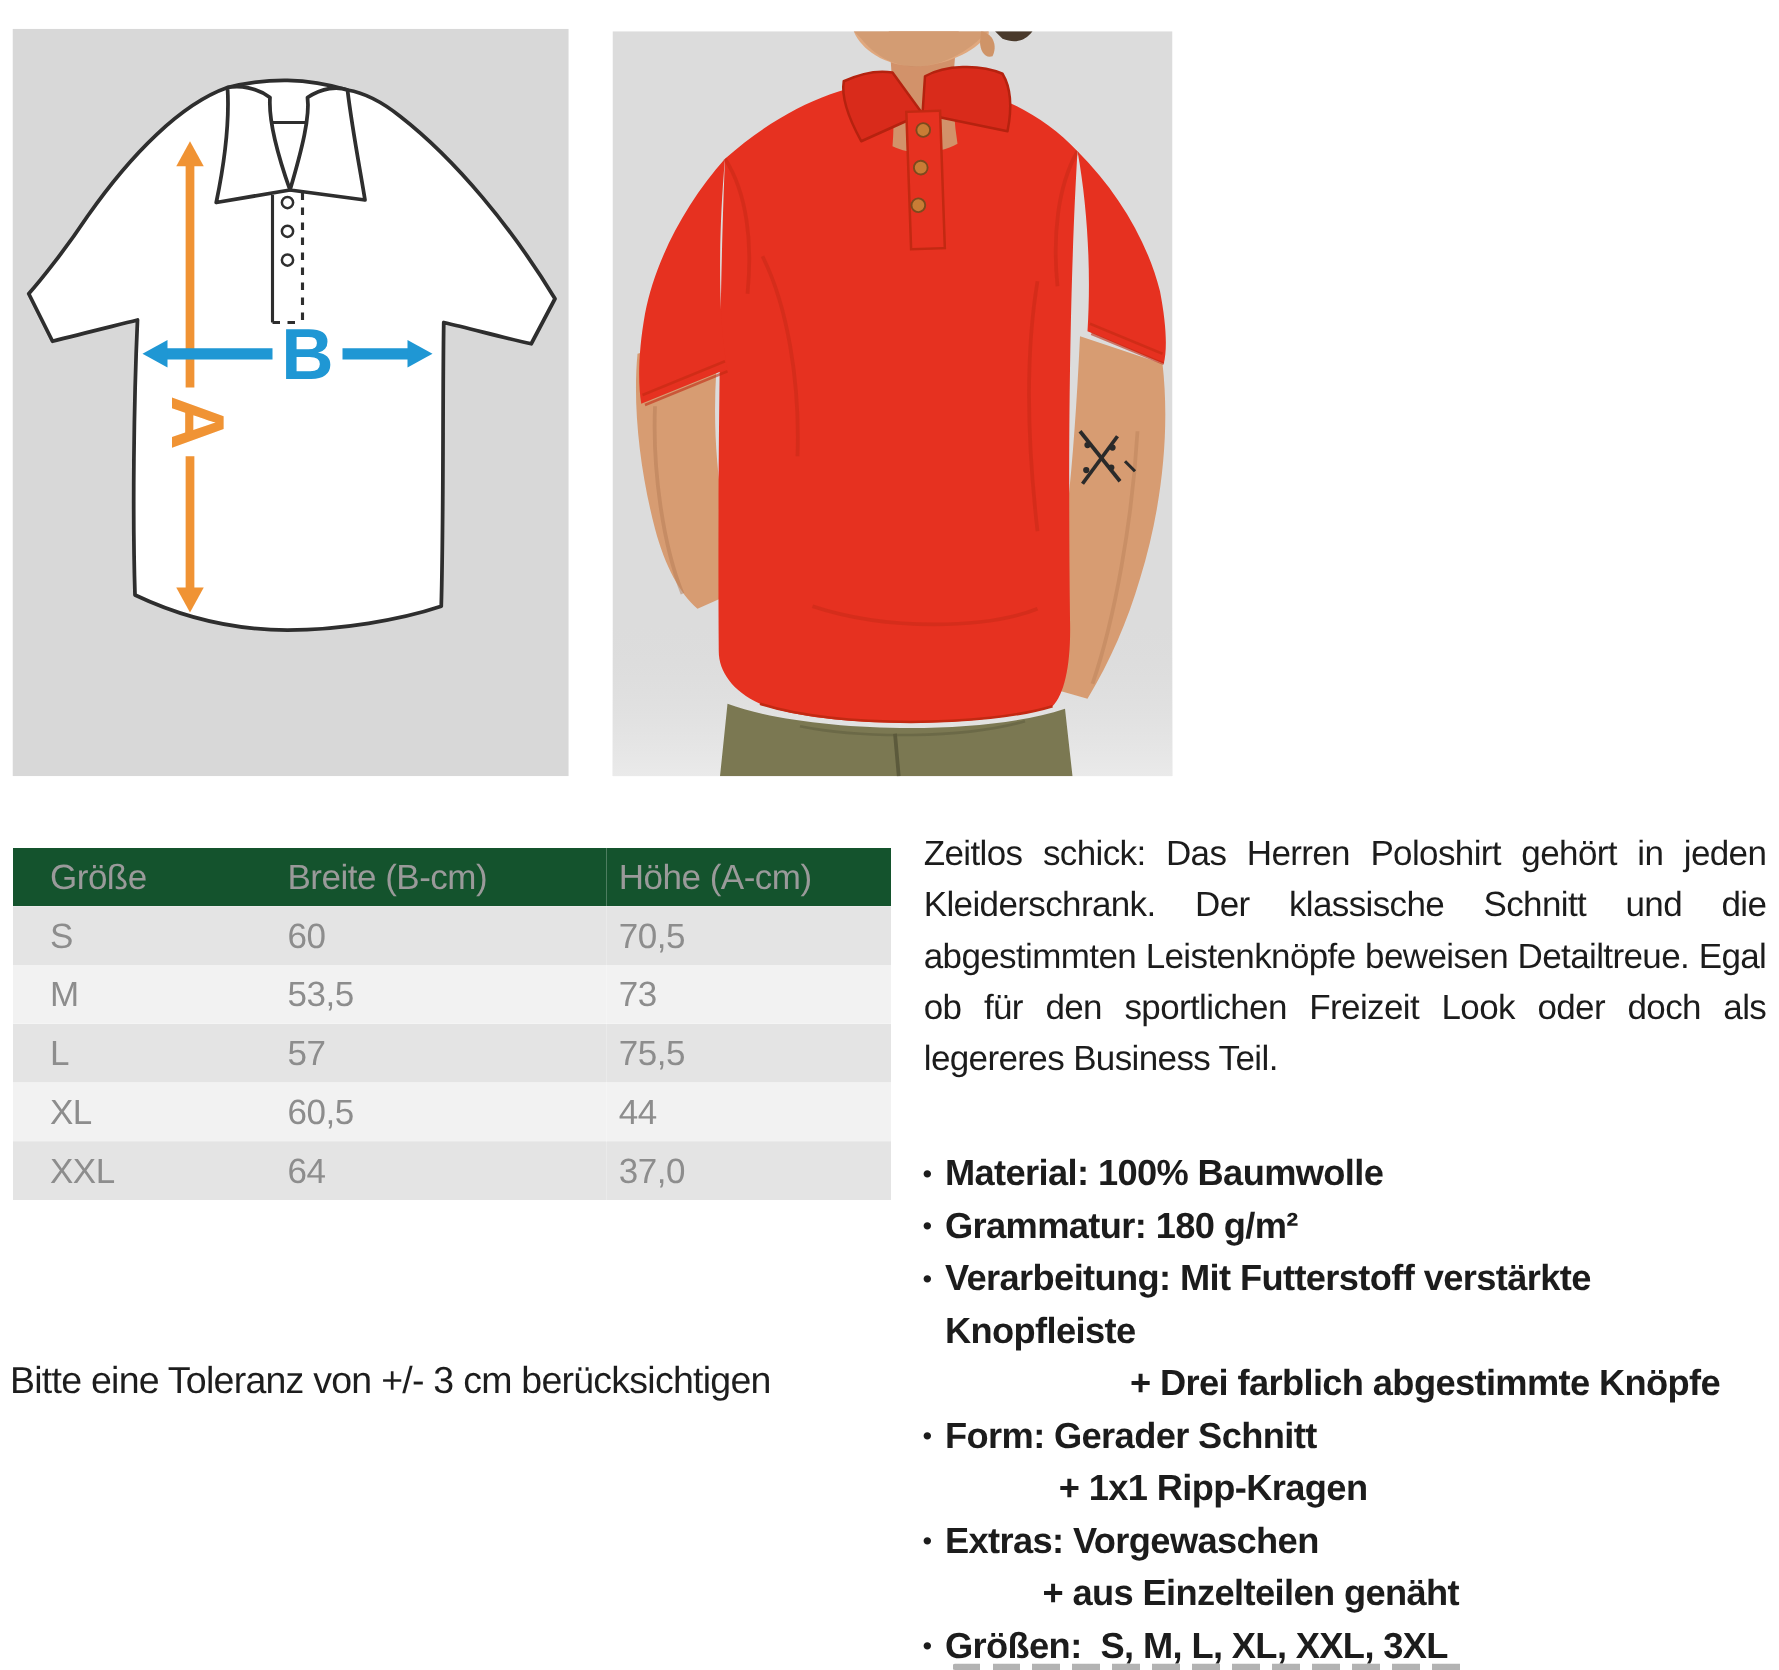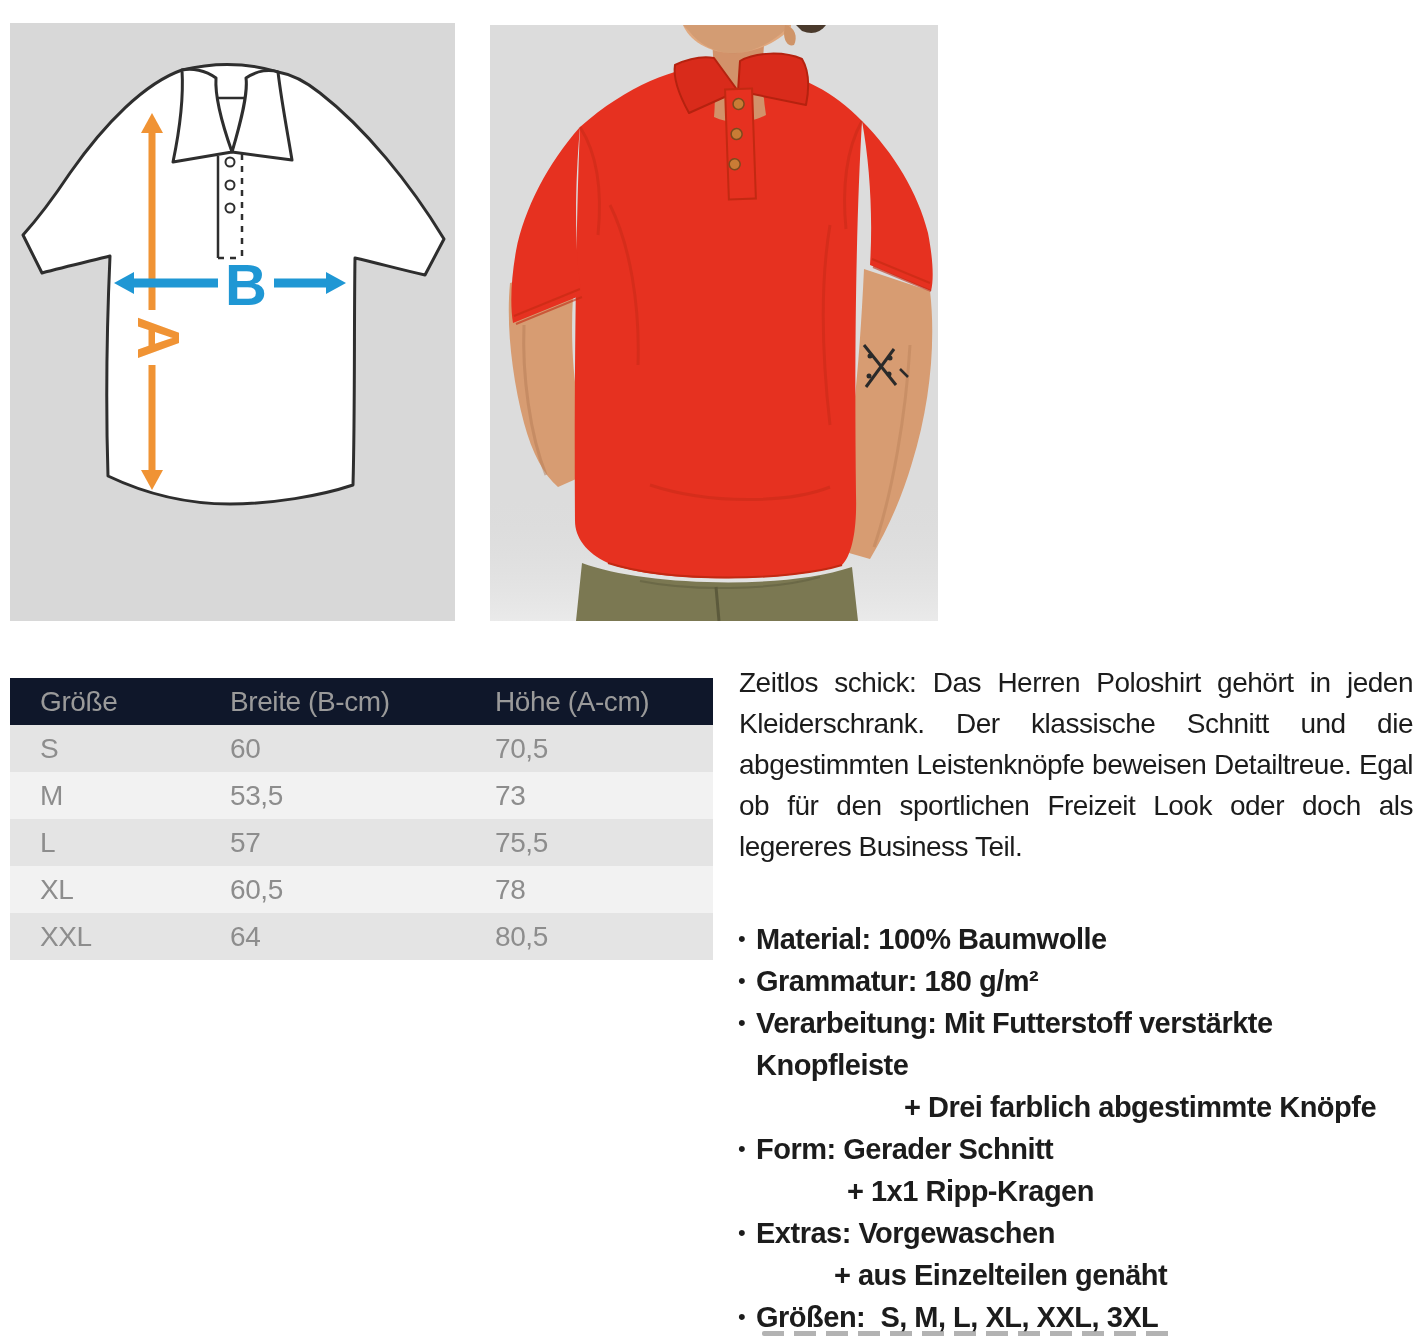--- a/index.html
+++ b/index.html
@@ -18,21 +18,21 @@
     font-size:28px;letter-spacing:-0.4px;color:#8d8d8d;
   }
   .size-table col.c1{width:210px}
   .size-table col.c2{width:265px}
   .size-table col.c3{width:228px}
   .size-table th,.size-table td{
     height:47px;padding:0 0 0 10px;text-align:left;font-weight:normal;
     white-space:nowrap;overflow:hidden;
   }
   .size-table th:first-child,.size-table td:first-child{padding-left:30px;}
-  .size-table thead tr{background:#0f172a;color:#9a9a9a;}
+  .size-table thead tr{background:#14532d;color:#9a9a9a;}
   .size-table tbody tr.odd{background:#e4e4e4;}
   .size-table tbody tr.even{background:#f2f2f2;}
 
   .tolerance{
     position:absolute;left:8px;top:1058px;width:700px;
     font-size:30px;letter-spacing:-0.6px;color:#1d1d1d;
   }
 
   .intro{
     position:absolute;left:739px;top:662px;width:674px;
@@ -205,30 +205,31 @@
         <td>73</td>
       </tr>
       <tr class="odd">
         <td>L</td>
         <td>57</td>
         <td>75,5</td>
       </tr>
       <tr class="even">
         <td>XL</td>
         <td>60,5</td>
-        <td>78</td>
+        <td>44</td>
       </tr>
       <tr class="odd">
         <td>XXL</td>
         <td>64</td>
-        <td>80,5</td>
+        <td>37,0</td>
       </tr>
     </tbody>
   </table>
 
+  <p class="tolerance">Bitte eine Toleranz von +/- 3 cm berücksichtigen</p>
 
   <p class="intro">Zeitlos schick: Das Herren Poloshirt gehört in jeden Kleiderschrank. Der klassische Schnitt und die abgestimmten Leistenknöpfe beweisen Detailtreue. Egal ob für den sportlichen Freizeit Look oder doch als legereres Business Teil.</p>
 
   <div class="bullets">
     <div class="li">
       <span class="dot">•</span>
       <span class="li-text">Material: 100% Baumwolle</span>
     </div>
     <div class="li">
       <span class="dot">•</span>

